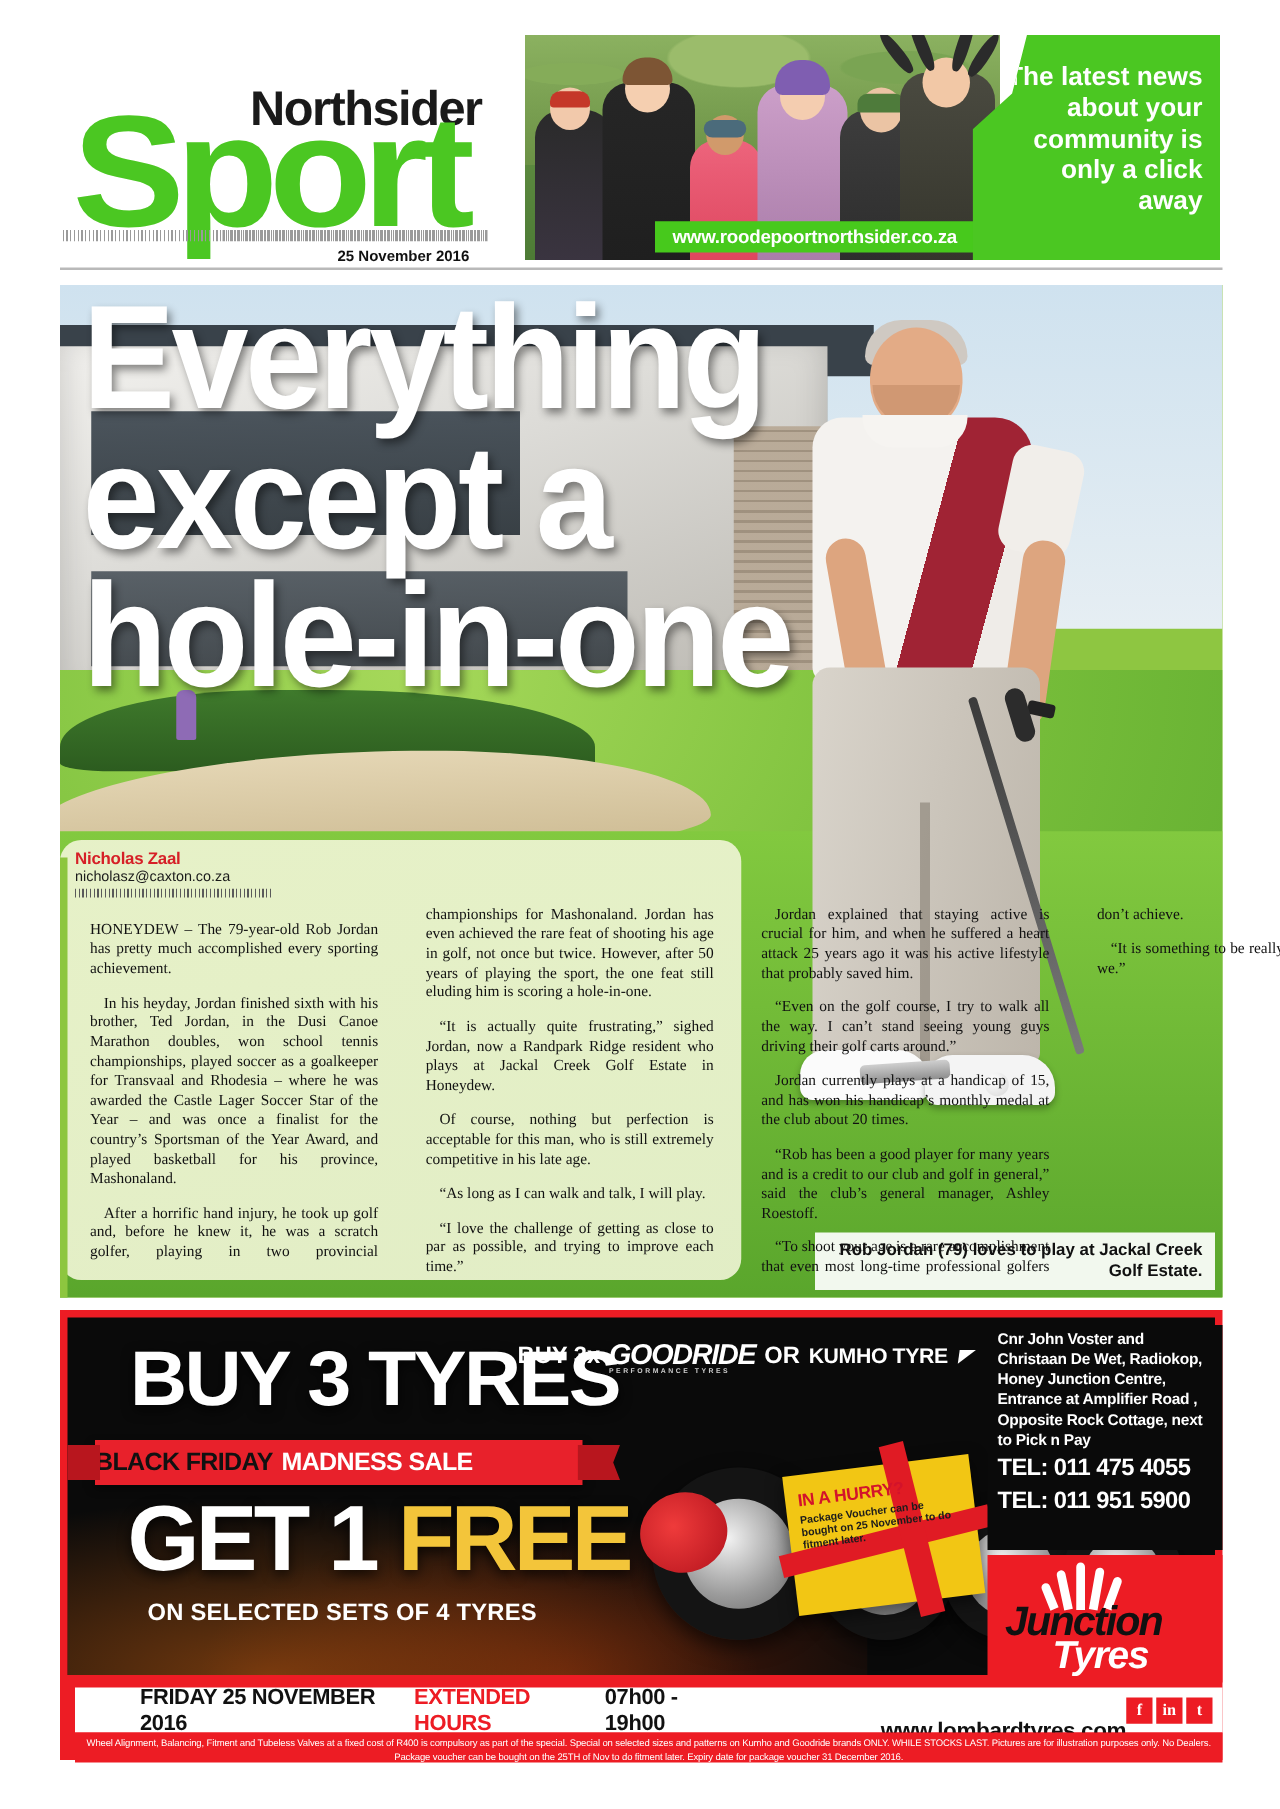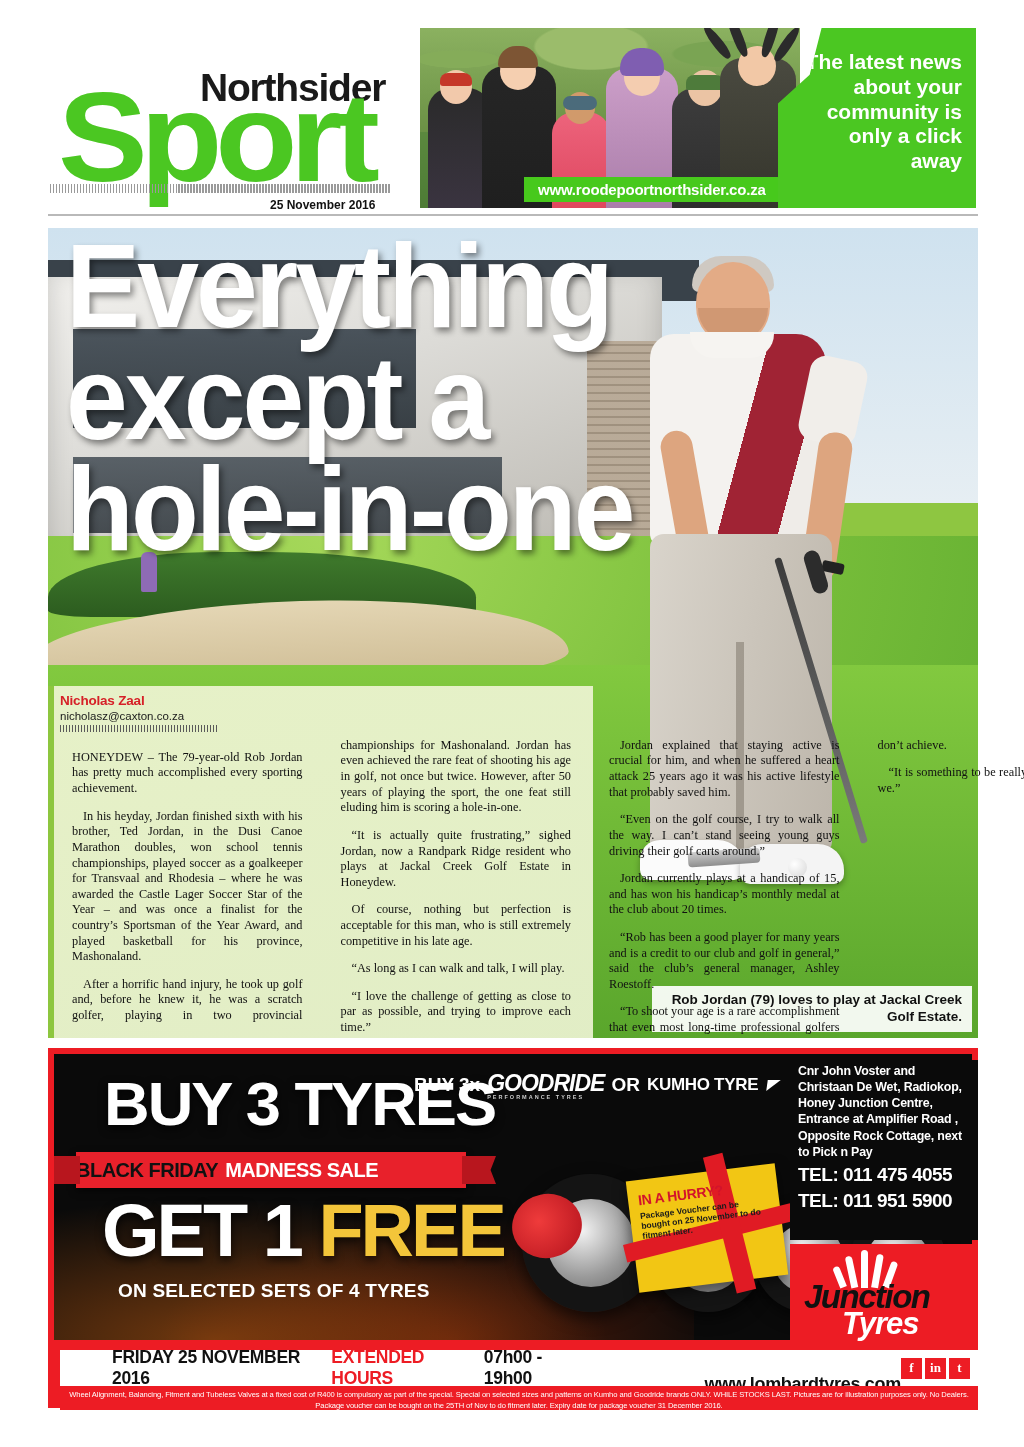--- a/index.html
+++ b/index.html
@@ -161,24 +161,24 @@
   .photo-caption{
     position:absolute;right:6px;bottom:6px;
     background:rgba(255,255,255,.92);
     padding:6px 10px;text-align:right;
     font-size:13.5px;font-weight:bold;color:#111;line-height:1.25;
     z-index:6;max-width:300px;
   }
 
   
   .article{
-    position:absolute;left:48px;top:686px;width:545px;height:352px;
+    position:absolute;left:48px;top:672px;width:545px;height:352px;
     background:linear-gradient(to right, rgba(238,244,210,.93), rgba(240,245,214,.90));
     z-index:7;
-    padding:8px 10px 6px 12px;box-sizing:border-box;
+    padding:8px 10px 6px 12px;box-sizing:border-box;border-radius:17px;
   }
   .article-left-bar{position:absolute;left:48px;top:686px;width:6px;height:352px;background:#8dc63f;z-index:8;}
   .byline-name{color:#d62027;font-weight:bold;font-size:13.5px;line-height:1.1;letter-spacing:-0.2px;}
   .byline-mail{color:#1a1a1a;font-size:11.5px;margin-top:1px;}
   .byline-rule{margin-top:3px;width:158px;height:7px;
     background:repeating-linear-gradient(to right,#5a5a5a 0 1px,transparent 1px 3px);}
   .cols{
     margin-top:6px;
     column-count:3;column-gap:14px;column-width:168px;
     font-family:"Liberation Serif", serif;

